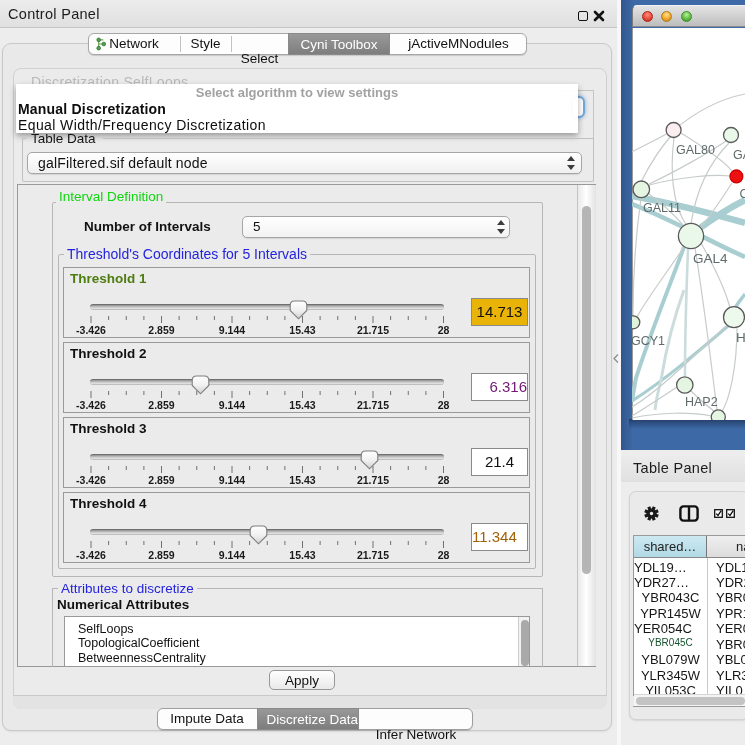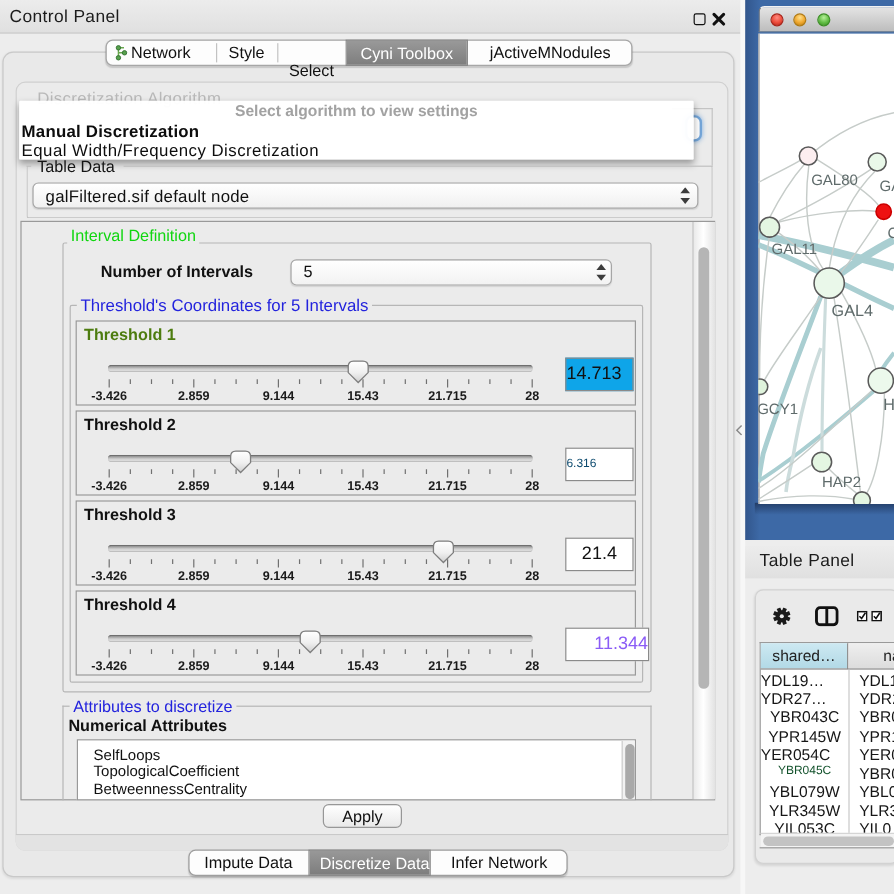--- a/index.html
+++ b/index.html
@@ -22,21 +22,21 @@
 <div class="a nw" style="left:390px;top:33px;width:137px;height:22px;line-height:22px;text-align:center;font-size:13.5px;color:#111">jActiveMNodules</div>
 <div class="a" style="left:180px;top:36px;width:1px;height:16px;background:#c2c2c2"></div>
 <div class="a" style="left:231px;top:36px;width:1px;height:16px;background:#c2c2c2"></div>
 <svg class="a" style="left:95px;top:37px" width="12" height="14" viewBox="0 0 13 15">
 <path d="M4 3 L4 12 M4 7.5 L9 7.5 M4 3 L9 3" stroke="#6aa84f" stroke-width="1.3" fill="none"></path>
 <circle cx="4" cy="3" r="2" fill="#57a04c" stroke="#2f6e2f" stroke-width="0.8"></circle>
 <circle cx="4" cy="12" r="2" fill="#57a04c" stroke="#2f6e2f" stroke-width="0.8"></circle>
 <circle cx="9.5" cy="7.5" r="2" fill="#57a04c" stroke="#2f6e2f" stroke-width="0.8"></circle>
 </svg>
 <div class="a" style="left:13px;top:68px;width:594px;height:641px;background:#ebebeb;border:1px solid #d0d0d0;border-radius:8px"></div>
-<div class="a nw" style="left:31px;top:74px;font-size:14px;letter-spacing:0.3px;color:#b9b9b9">Discretization Algorithm</div>
+<div class="a nw" style="left:31px;top:74px;font-size:14px;letter-spacing:0.3px;color:#b9b9b9">Discretization SelfLoops</div>
 <div class="a" style="left:560px;top:90px;width:34px;height:1px;background:#c4c4c4"></div>
 <div class="a" style="left:593px;top:90px;width:1px;height:48px;background:#c4c4c4"></div>
 <div class="a" style="left:571px;top:96px;width:14px;height:22px;background:#fff;border:2px solid #73a5d8;border-radius:6px;box-shadow:0 0 4px #7cabdd"></div>
 <div class="a" style="left:16px;top:84px;width:562px;height:49px;background:rgba(255,255,255,0.97);box-shadow:0 3px 6px rgba(0,0,0,0.35);border-radius:1px"></div>
 <div class="a nw" style="left:16px;top:84px;width:562px;height:17px;line-height:17px;text-align:center;font-size:13px;font-weight:bold;color:#a2a2a2">Select algorithm to view settings</div>
 <div class="a nw" style="left:18px;top:101px;height:16px;line-height:16px;font-size:14px;letter-spacing:0.2px;font-weight:bold;color:#0d0d0d">Manual Discretization</div>
 <div class="a nw" style="left:18px;top:117px;height:16px;line-height:16px;font-size:14px;letter-spacing:0.4px;color:#0d0d0d">Equal Width/Frequency Discretization</div>
 <div class="a nw" style="left:31px;top:131px;font-size:13.5px;color:#141414;background:transparent">Table Data</div>
 <div class="a" style="left:22px;top:138px;width:572px;height:44px;border:1px solid #c0c0c0;border-top:none;border-radius:2px"></div>
 <div class="a" style="left:103px;top:138px;width:491px;height:1px;background:#c0c0c0"></div>
@@ -96,21 +96,21 @@
 <svg class="a" style="left:288.5px;top:300px" width="19" height="20" viewBox="0 0 19 20">
 <path d="M1.2 5.5 Q1.2 1 5.5 1 L13.5 1 Q17.8 1 17.8 5.5 L17.8 10.5 L9.5 18.8 L1.2 10.5 Z" fill="url(#g267)" stroke="#7e7e7e" stroke-width="1.1"></path>
 <defs>
       <linearGradient id="g267" x1="0" y1="0" x2="0" y2="1">
         <stop offset="0" stop-color="#ffffff"></stop>
         <stop offset="0.55" stop-color="#efefef"></stop>
         <stop offset="1" stop-color="#cfcfcf"></stop>
       </linearGradient>
     </defs>
   </svg>
-<div class="a nw" style="left:471px;top:298px;width:57px;height:28px;background:#0ea5e9;border:1.3px solid #8a8a8a;line-height:26px;font-size:15px;color:#111">14.713</div>
+<div class="a nw" style="left:471px;top:298px;width:57px;height:28px;background:#eab308;border:1.3px solid #8a8a8a;line-height:26px;text-align:center;font-size:15px;color:#111">14.713</div>
 <div class="a" style="left:63px;top:342px;width:467px;height:71px;border:1px solid #9a9a9a;background:#ebebeb"></div>
 <div class="a nw" style="left:70px;top:346px;font-size:13.5px;font-weight:bold;color:#111">Threshold 2</div>
 <div class="a" style="left:90px;top:379px;width:354px;height:6px;border-radius:3px;background:linear-gradient(#8e8e8e,#c9c9c9 55%,#e6e6e6);border-top:1px solid #6f6f6f;border-bottom:1px solid #bfbfbf"></div>
 <svg class="a" style="left:63px;top:342px" width="467" height="71" viewBox="0 0 467 71">
     <line x1="28.00" y1="49" x2="28.00" y2="56" stroke="#707070" stroke-width="1"></line>
     <line x1="45.62" y1="49" x2="45.62" y2="53" stroke="#707070" stroke-width="1"></line>
     <line x1="63.25" y1="49" x2="63.25" y2="53" stroke="#707070" stroke-width="1"></line>
     <line x1="80.88" y1="49" x2="80.88" y2="53" stroke="#707070" stroke-width="1"></line>
     <line x1="98.50" y1="49" x2="98.50" y2="56" stroke="#707070" stroke-width="1"></line>
     <line x1="116.12" y1="49" x2="116.12" y2="53" stroke="#707070" stroke-width="1"></line>
@@ -139,21 +139,21 @@
 <svg class="a" style="left:190.5px;top:375px" width="19" height="20" viewBox="0 0 19 20">
 <path d="M1.2 5.5 Q1.2 1 5.5 1 L13.5 1 Q17.8 1 17.8 5.5 L17.8 10.5 L9.5 18.8 L1.2 10.5 Z" fill="url(#g342)" stroke="#7e7e7e" stroke-width="1.1"></path>
 <defs>
       <linearGradient id="g342" x1="0" y1="0" x2="0" y2="1">
         <stop offset="0" stop-color="#ffffff"></stop>
         <stop offset="0.55" stop-color="#efefef"></stop>
         <stop offset="1" stop-color="#cfcfcf"></stop>
       </linearGradient>
     </defs>
   </svg>
-<div class="a nw" style="left:471px;top:373px;width:57px;height:28px;background:#fff;border:1.3px solid #8a8a8a;line-height:26px;text-align:left;font-size:10px;color:#0c4a6e">6.316</div>
+<div class="a nw" style="left:471px;top:373px;width:57px;height:28px;background:#fff;border:1.3px solid #8a8a8a;line-height:26px;text-align:right;font-size:15px;color:#701a75">6.316</div>
 <div class="a" style="left:63px;top:417px;width:467px;height:71px;border:1px solid #9a9a9a;background:#ebebeb"></div>
 <div class="a nw" style="left:70px;top:421px;font-size:13.5px;font-weight:bold;color:#111">Threshold 3</div>
 <div class="a" style="left:90px;top:454px;width:354px;height:6px;border-radius:3px;background:linear-gradient(#8e8e8e,#c9c9c9 55%,#e6e6e6);border-top:1px solid #6f6f6f;border-bottom:1px solid #bfbfbf"></div>
 <svg class="a" style="left:63px;top:417px" width="467" height="71" viewBox="0 0 467 71">
     <line x1="28.00" y1="49" x2="28.00" y2="56" stroke="#707070" stroke-width="1"></line>
     <line x1="45.62" y1="49" x2="45.62" y2="53" stroke="#707070" stroke-width="1"></line>
     <line x1="63.25" y1="49" x2="63.25" y2="53" stroke="#707070" stroke-width="1"></line>
     <line x1="80.88" y1="49" x2="80.88" y2="53" stroke="#707070" stroke-width="1"></line>
     <line x1="98.50" y1="49" x2="98.50" y2="56" stroke="#707070" stroke-width="1"></line>
     <line x1="116.12" y1="49" x2="116.12" y2="53" stroke="#707070" stroke-width="1"></line>
@@ -225,38 +225,38 @@
 <svg class="a" style="left:248.5px;top:525px" width="19" height="20" viewBox="0 0 19 20">
 <path d="M1.2 5.5 Q1.2 1 5.5 1 L13.5 1 Q17.8 1 17.8 5.5 L17.8 10.5 L9.5 18.8 L1.2 10.5 Z" fill="url(#g492)" stroke="#7e7e7e" stroke-width="1.1"></path>
 <defs>
       <linearGradient id="g492" x1="0" y1="0" x2="0" y2="1">
         <stop offset="0" stop-color="#ffffff"></stop>
         <stop offset="0.55" stop-color="#efefef"></stop>
         <stop offset="1" stop-color="#cfcfcf"></stop>
       </linearGradient>
     </defs>
   </svg>
-<div class="a nw" style="left:471px;top:523px;width:70px;height:28px;background:#fff;border:1.3px solid #8a8a8a;line-height:26px;text-align:right;font-size:15px;color:#8b5cf6">11.344</div>
+<div class="a nw" style="left:471px;top:523px;width:57px;height:28px;background:#fff;border:1.3px solid #8a8a8a;line-height:26px;text-align:left;font-size:15px;color:#a16207">11.344</div>
 <div class="a" style="left:52px;top:588px;width:491px;height:79px;border:1px solid #b6b6b6;border-bottom:none"></div>
 <div class="a nw" style="left:58px;top:581px;font-size:13.5px;color:#2323dd;background:#ebebeb;padding:0 3px">Attributes to discretize</div>
 <div class="a nw" style="left:57px;top:597px;font-size:13.5px;font-weight:bold;color:#111">Numerical Attributes</div>
 <div class="a" style="left:64px;top:616px;width:466px;height:51px;background:#fff;border:1px solid #999;overflow:hidden">
     <div class="a nw" style="left:13px;top:4.5px;font-size:12.5px;color:#111;">SelfLoops</div>
     <div class="a nw" style="left:13px;top:19.2px;font-size:12.5px;color:#111;">TopologicalCoefficient</div>
     <div class="a nw" style="left:13px;top:33.9px;font-size:12.5px;color:#111;">BetweennessCentrality</div>
     <div class="a nw" style="left:13px;top:48.6px;font-size:12.5px;color:#111;">NeighborhoodConn</div>
     <div class="a" style="left:453px;top:0;width:12px;height:51px;background:#f2f2f2;border-left:1px solid #ccc"></div>
     <div class="a" style="left:455.5px;top:3px;width:8px;height:46px;background:#a9a9a9;border-radius:4px"></div>
   </div>
 <div class="a nw" style="left:269px;top:670px;width:66px;height:20px;background:linear-gradient(#fff,#e9e9e9);border:1px solid #979797;border-radius:5px;line-height:19px;text-align:center;font-size:13.5px;color:#111">Apply</div>
 <div class="a" style="left:13px;top:695px;width:594px;height:14px;background:#e3e3e3;border-top:1px solid #c9c9c9;border-radius:0 0 8px 8px"></div>
 <div class="a" style="left:157px;top:708px;width:316px;height:22px;background:#fdfdfd;border:1px solid #9e9e9e;border-radius:6px;box-shadow:0 1px 1px rgba(0,0,0,0.15)"></div>
 <div class="a nw" style="left:157px;top:708px;width:100px;height:22px;line-height:22px;text-align:center;font-size:13.5px;color:#111">Impute Data</div>
 <div class="a nw" style="left:257px;top:708px;width:102px;height:22px;line-height:22px;text-align:right;font-size:13.5px;background:linear-gradient(#989898,#7d7d7d);color:#fff;border:1px solid #8a8a8a">Discretize Data</div>
-<div class="a nw" style="left:359px;top:708px;width:114px;height:22px;line-height:22px;text-align:center;font-size:13.5px;color:#111">Infer Network</div>
+<div class="a nw" style="left:359px;top:724px;width:114px;height:22px;line-height:22px;text-align:center;font-size:13.5px;color:#111">Infer Network</div>
 <div class="a" style="left:617px;top:0;width:4px;height:745px;background:#f7f7f7"></div>
 <svg class="a" style="left:613px;top:354px" width="6" height="9" viewBox="0 0 6 9">
     <path d="M5 0.5 L1 4.5 L5 8.5" fill="none" stroke="#8a8a8a" stroke-width="1.2"></path>
   </svg>
 <div class="a" style="left:621px;top:0;width:124px;height:450px;background:linear-gradient(to right,#32568c,#3d69a6 12px)"></div>
 <div class="a" style="left:629px;top:419px;width:116px;height:10px;background:linear-gradient(rgba(10,20,45,0.5),rgba(10,20,45,0))"></div>
 <div class="a" style="left:632px;top:5px;width:113px;height:22px;background:linear-gradient(#e4e4e4,#bdbdbd);border-bottom:1px solid #8d8d8d;border-radius:5px 0 0 0;border-left:1px solid #7a7a7a;border-top:1px solid #f2f2f2"></div>
 <div class="a" style="left:641.5px;top:11px;width:11px;height:11px;border-radius:50%;background:radial-gradient(circle at 50% 30%, #ff8a80 0%, #ec4b3a 55%, #a8261c 100%);border:0.5px solid #a8261c"></div>
 <div class="a" style="left:661.0px;top:11px;width:11px;height:11px;border-radius:50%;background:radial-gradient(circle at 50% 30%, #ffe08a 0%, #f0a72e 55%, #b07b15 100%);border:0.5px solid #b07b15"></div>
 <div class="a" style="left:680.5px;top:11px;width:11px;height:11px;border-radius:50%;background:radial-gradient(circle at 50% 30%, #b6f09a 0%, #62bd45 55%, #3c8f26 100%);border:0.5px solid #3c8f26"></div>

